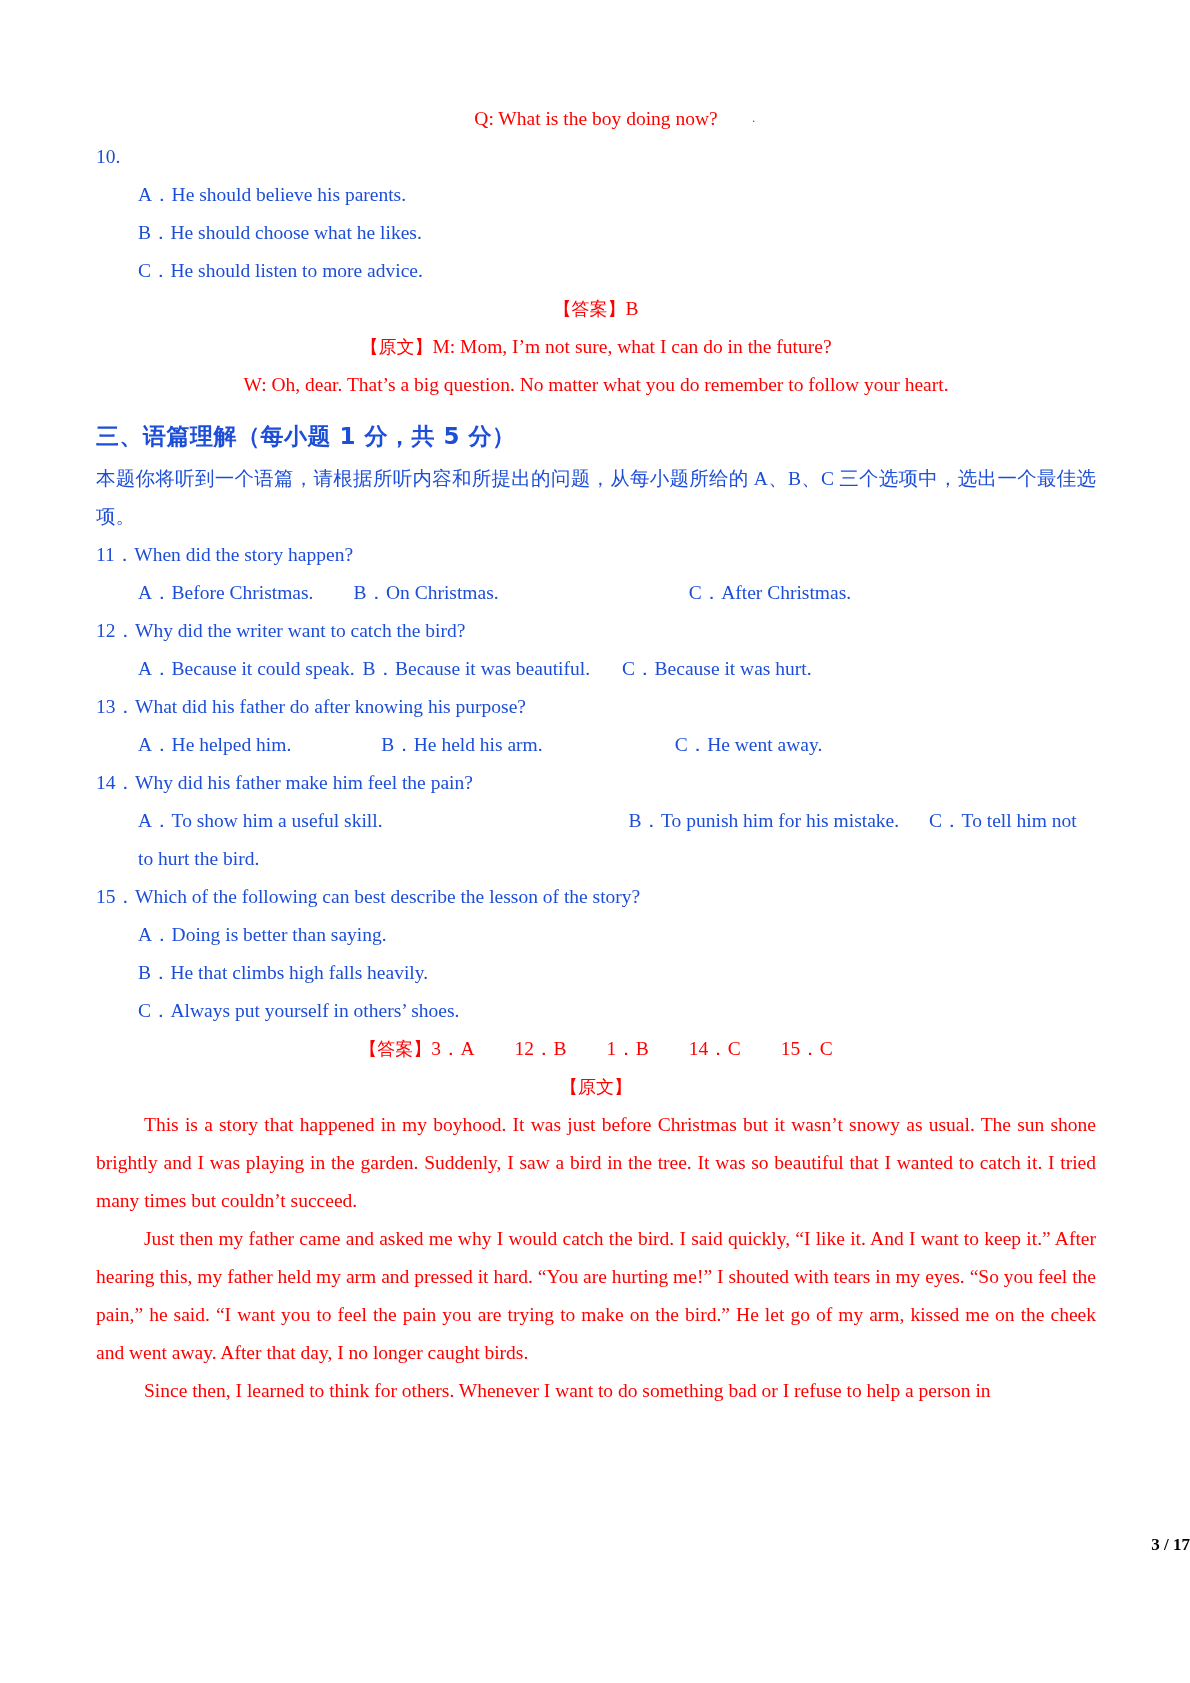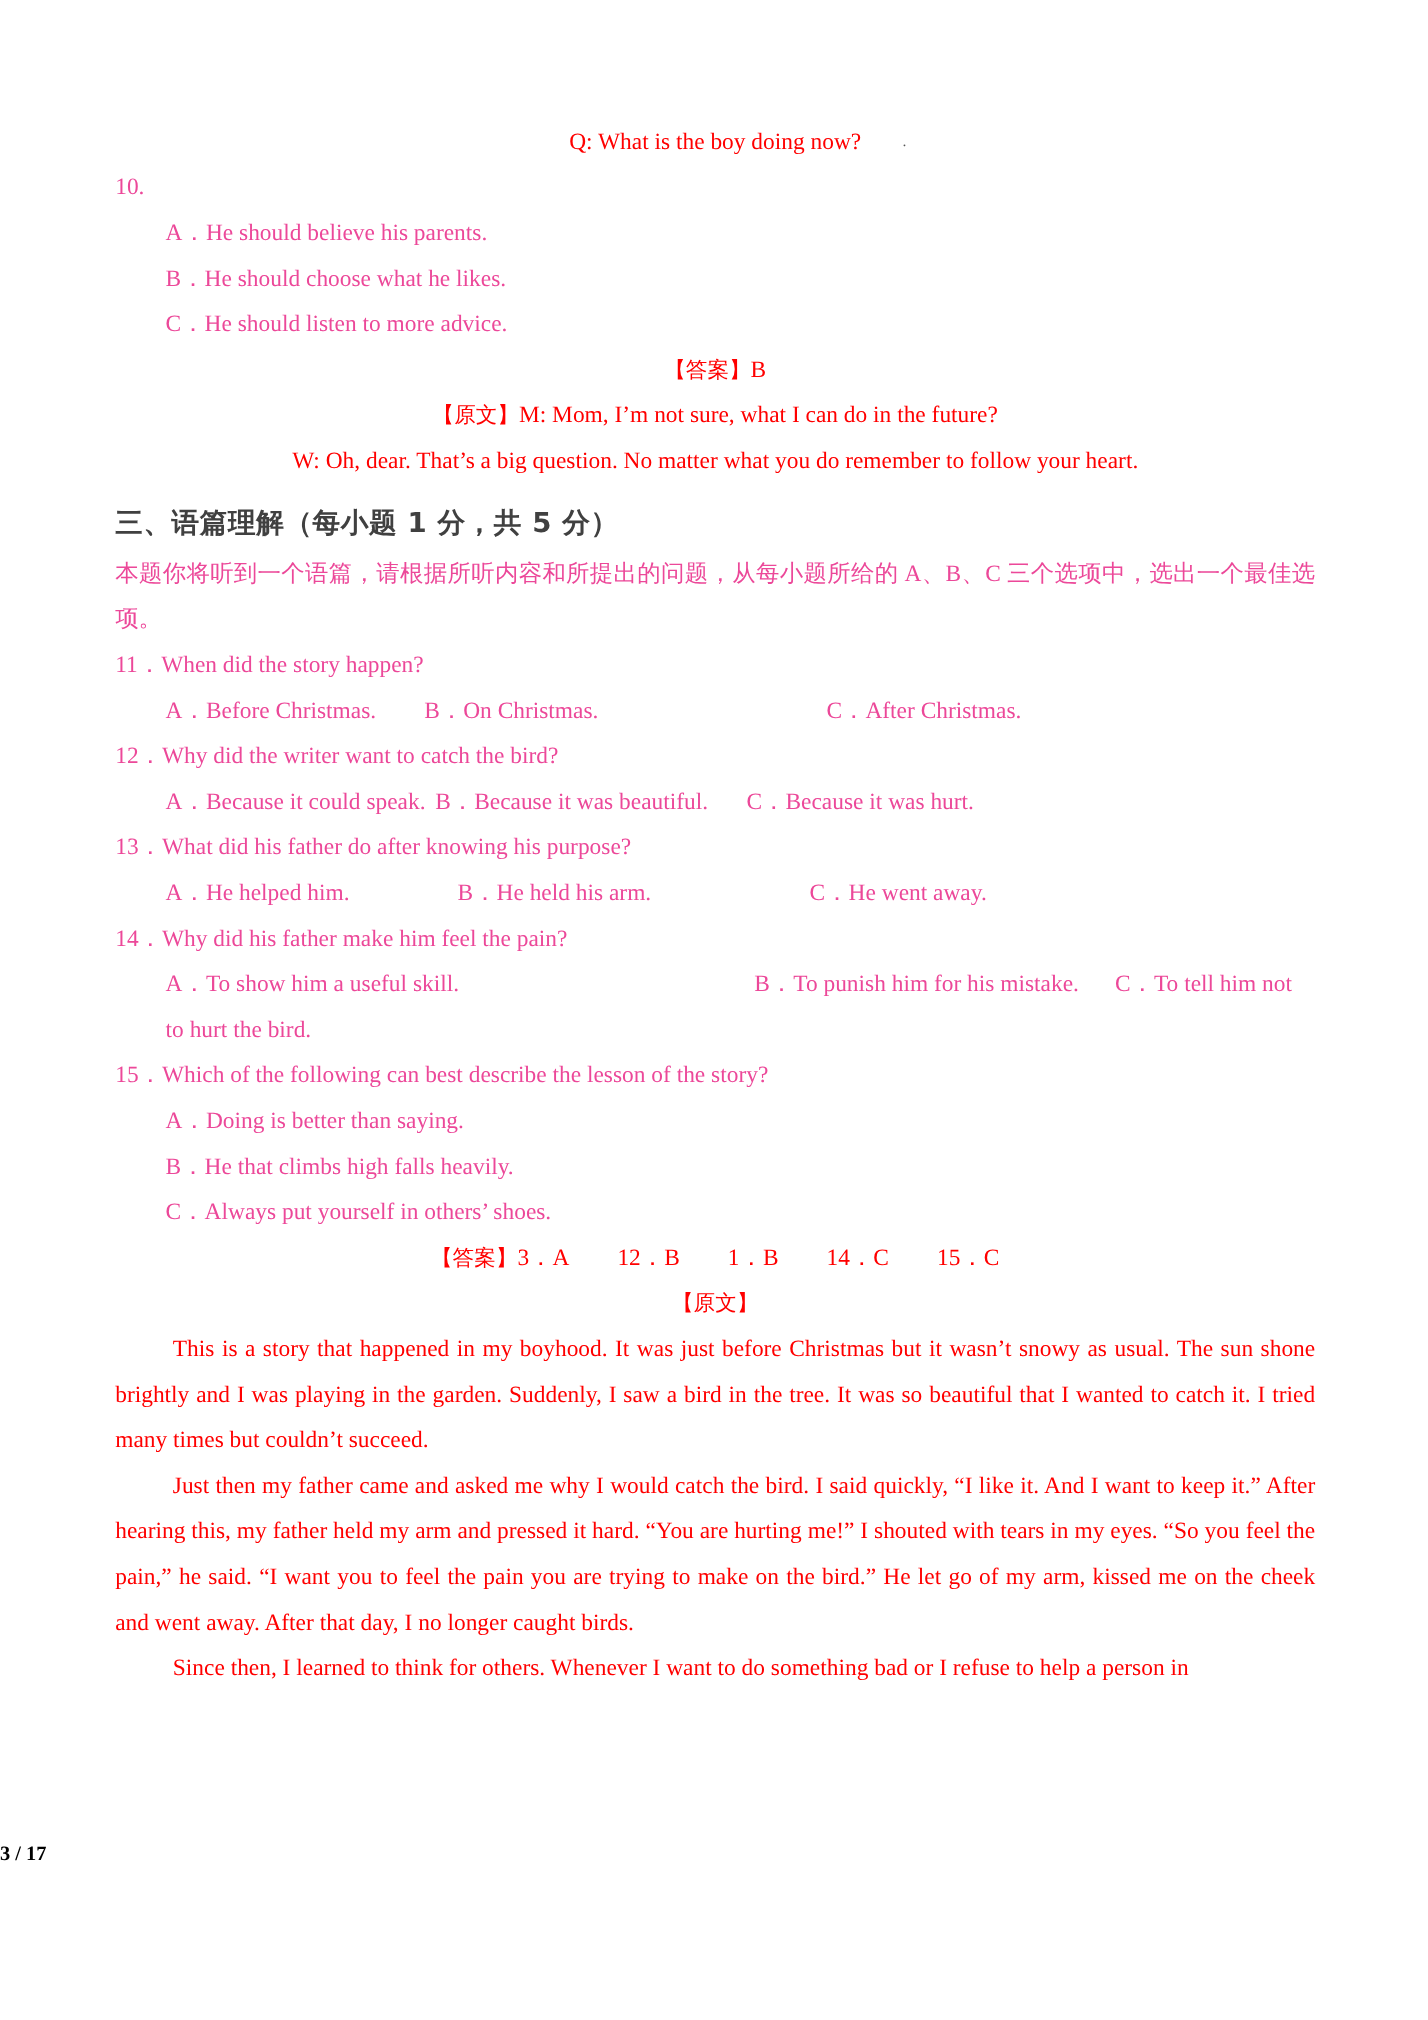--- a/index.html
+++ b/index.html
@@ -25,21 +25,21 @@
   .content {
     position: absolute;
     left: 96px;
     top: 100px;
     width: 1000px;
   }
   .red {
     color: #ff0000;
   }
   .black {
-    color: #ec4899;
+    color: #1d4ed8;
   }
   .line {
     font-size: 19.5px;
     line-height: 38px;
     white-space: pre-wrap;
     text-align: center;
   }
   .q-line {
     font-size: 19.5px;
     line-height: 38px;
@@ -54,21 +54,21 @@
     font-size: 19.5px;
     line-height: 38px;
     padding-left: 42px;
     white-space: pre;
   }
   .section-heading {
     font-family: "DejaVu Sans", "Liberation Sans", sans-serif;
     font-weight: bold;
     font-size: 23px;
     line-height: 44px;
-    color: #404040;
+    color: #1d4ed8;
     margin-top: 10px;
     margin-bottom: 2px;
     letter-spacing: 0.5px;
   }
   .para {
     font-size: 19.5px;
     line-height: 38px;
     text-align: justify;
     text-justify: inter-word;
   }
@@ -86,21 +86,21 @@
     font-size: 18px;
   }
   .answers-row span {
     display: inline-block;
   }
   .footer {
     position: absolute;
     left: 0;
     right: 0;
     bottom: 128px;
-    text-align: left;
+    text-align: right;
     font-size: 17px;
     font-weight: bold;
     font-family: "Liberation Serif", serif;
     color: #000;
   }
   .dot-mark {
     position: absolute;
     left: 752px;
     top: 110px;
     font-size: 13px;

